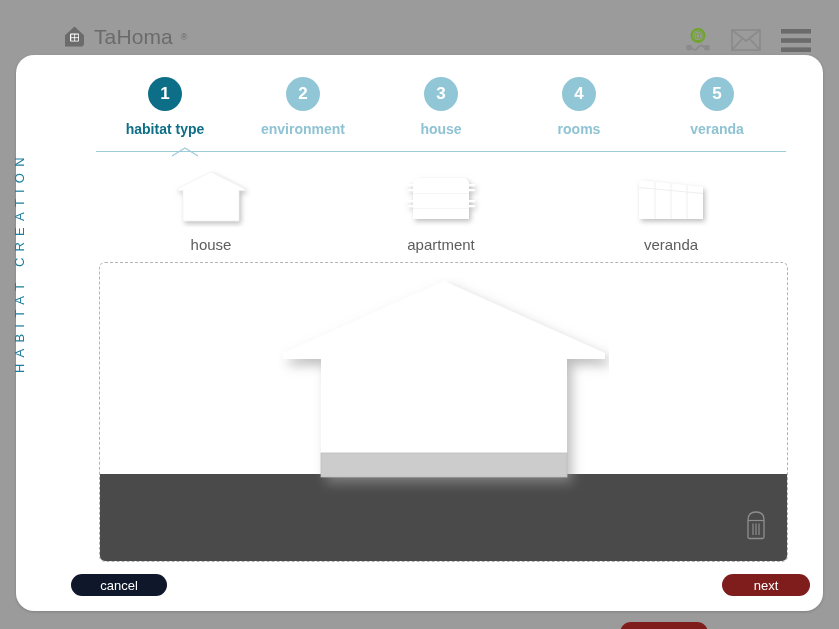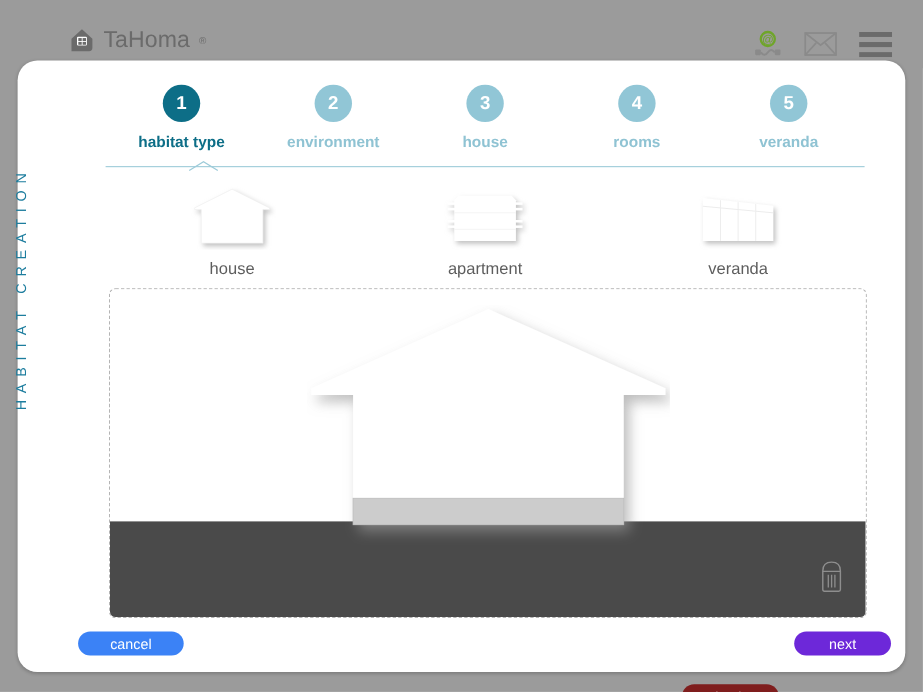--- a/index.html
+++ b/index.html
@@ -68,23 +68,23 @@
   .bighouse{position:absolute;left:50%;top:14px;transform:translateX(-50%);}
   .trash{position:absolute;right:20px;bottom:17px;cursor:pointer;}
 
   
   .btn{
     position:absolute;height:22px;border-radius:11px;border:0;
     color:#ffffff;font-size:13px;font-family:inherit;cursor:pointer;
     display:flex;align-items:center;justify-content:center;
     padding:0;line-height:1;
   }
-  .btn-cancel{left:55px;top:519px;width:96px;background:#3b82f6;}
+  .btn-cancel{left:55px;top:519px;width:96px;background:#0f172a;}
   .btn-back{left:604px;top:519px;width:88px;background:#7f1d1d;margin-top:48px;}
-  .btn-next{left:706px;top:519px;width:88px;background:#6d28d9;}
+  .btn-next{left:706px;top:519px;width:88px;background:#7f1d1d;}
 </style>
 </head>
 <body>
 
 <div class="app">
 
   <div class="topbar">
 
     <div class="brand">
       <span class="brand-mark">

